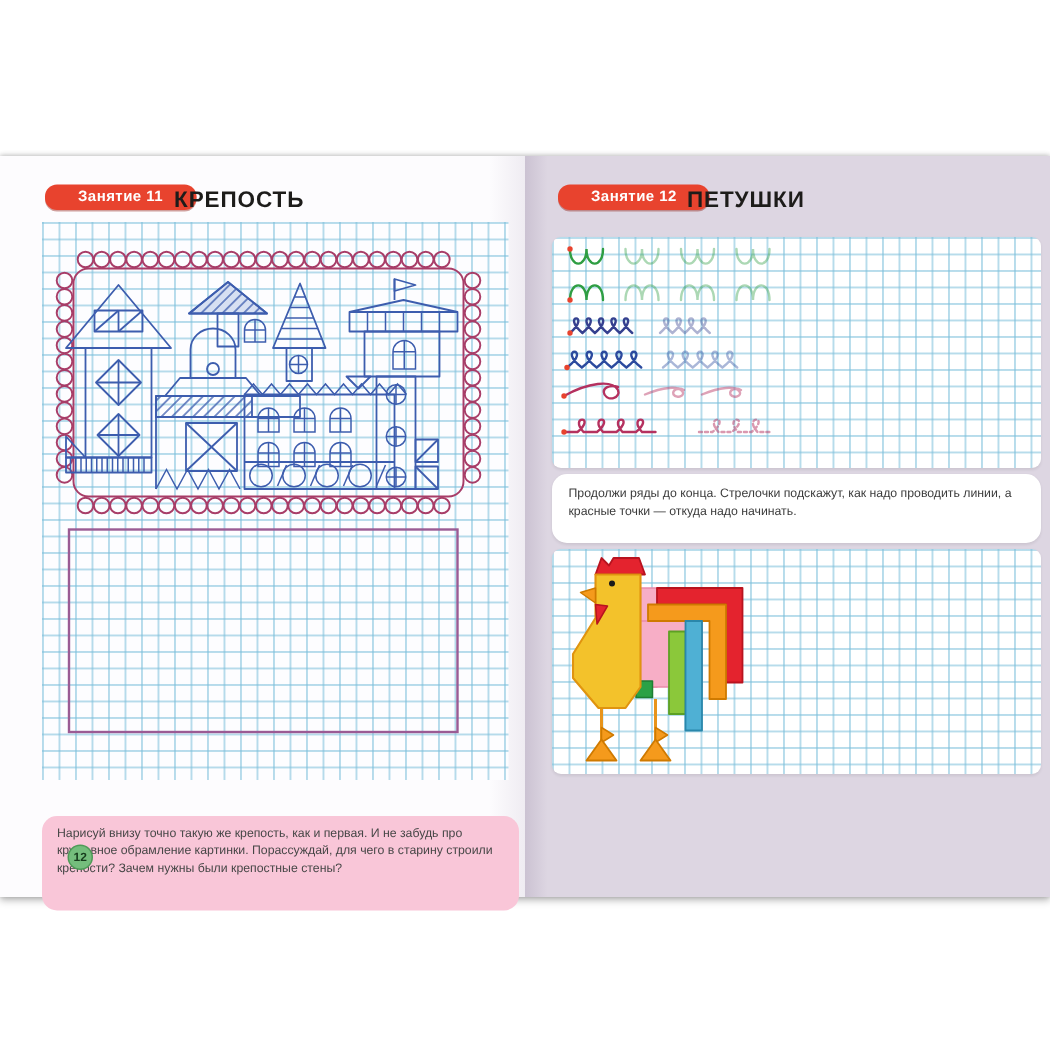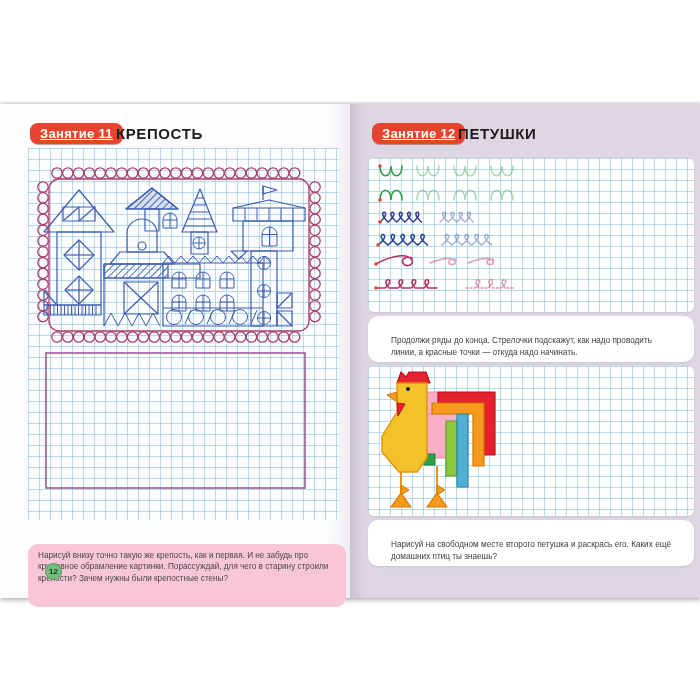--- a/index.html
+++ b/index.html
@@ -5,40 +5,40 @@
   html,body{margin:0;padding:0;}
   body{width:700px;height:700px;position:relative;background:#ffffff;
        font-family:"Liberation Sans",sans-serif;overflow:hidden;}
   .stage{position:absolute;inset:0;background:#fff;}
   .book{position:absolute;left:0;top:104px;width:700px;height:494px;
         box-shadow:0 -1px 3px rgba(0,0,0,.18),0 2px 5px rgba(0,0,0,.3);}
   .page{position:absolute;top:0;height:100%;width:350px;}
   .page.left{left:0;background:linear-gradient(to right,#fdfcfe 0,#fdfcfe 326px,#efecf2 350px);}
   .page.right{left:350px;background:linear-gradient(to right,#cbc2d2 0,#ddd6e2 15px,#ddd6e2 100%);}
   .badge{position:absolute;left:30px;top:19px;background:#e8432e;color:#ffffff;
-         font-size:13px;font-weight:bold;padding:3px 10px;border-radius:8px;
-         letter-spacing:.3px;box-shadow:0 1px 0 rgba(140,20,10,.4);text-decoration:underline;}
+         font-size:10px;font-weight:bold;padding:3px 22px;border-radius:8px;
+         letter-spacing:.3px;box-shadow:0 1px 0 rgba(140,20,10,.4);}
   .page.right .badge{left:22px;}
   .ptitle{position:absolute;left:116px;top:21px;font-size:15px;font-weight:800;
           color:#1d1c1a;letter-spacing:.6px;}
   .page.right .ptitle{left:108px;}
   .gridbg{background-image:
       linear-gradient(to right,rgba(124,191,219,.55) 1px,transparent 1px),
       linear-gradient(to bottom,rgba(124,191,219,.55) 1px,transparent 1px);
       background-size:11px 11px;}
   #grid-left{position:absolute;left:28px;top:44px;width:311px;height:372px;background-color:#fdfdff;}
   #castle-wrap{position:absolute;left:28px;top:44px;width:311px;height:372px;}
   .panel{position:absolute;left:18px;width:326px;background-color:#ffffff;border-radius:6px;
          box-shadow:0 1px 2px rgba(0,0,0,.08);overflow:hidden;}
   #panel-rows{top:54px;height:154px;}
   #panel-rooster{top:262px;height:150px;}
   .tbox{position:absolute;left:18px;width:326px;background:#ffffff;border-radius:10px;
         color:#3c3c3c;font-size:8.2px;line-height:1.42;box-shadow:0 1px 2px rgba(0,0,0,.08);
         box-sizing:border-box;}
-  .tbox p{margin:12px;padding:7px 11px;}
+  .tbox p{margin:0;padding:7px 11px;}
   #tbox1{top:212px;height:46px;}
   #tbox2{top:416px;height:46px;}
   #tbox2 p{text-align:justify;}
   .pinkbox{position:absolute;left:28px;top:418px;width:318px;height:63px;background:#f9c6d8;
            border-radius:10px;color:#474747;font-size:8.2px;line-height:1.4;box-sizing:border-box;margin-top:22px;}
   .pinkbox p{margin:0;padding:6px 10px;}
   .pagenum{position:absolute;width:17px;height:17px;border-radius:50%;font-size:8px;
            font-weight:bold;display:flex;align-items:center;justify-content:center;
            top:459px;box-sizing:border-box;margin-left:36px;}
   .pagenum.green{left:9px;background:#74bd7c;color:#173d1d;border:1px solid #4e9b58;}
@@ -332,20 +332,17 @@
 
             <path d="M397,383 L401,372 L406,377 L409,372 L426,372 L430,383 Z" fill="#e4232e" stroke="#b8131f" stroke-width="1.2"></path>
             <polygon points="397,383 427,383 427,458 417,472 399,472 382,452 382,436 397,412" fill="#f3c22b" stroke="#e0940f" stroke-width="1.4"></polygon>
             <polygon points="387,395 397,392 397,402" fill="#f59a1c" stroke="#cf7a00" stroke-width="1"></polygon>
             <polygon points="397,403 405,404 398,416" fill="#e4232e" stroke="#b8131f" stroke-width="1"></polygon>
             <circle cx="408" cy="389" r="2" fill="#1a1a1a"></circle>
           </g>
         </svg>
       </div>
 
-      <div id="tbox2" class="tbox">
-        <p>Нарисуй на свободном месте второго петушка и раскрась его. Каких ещё домашних птиц ты знаешь?</p>
-      </div>
       <div class="pagenum pink">5</div>
     </div>
 
   </div>
 </div>
 
 </body></html>

